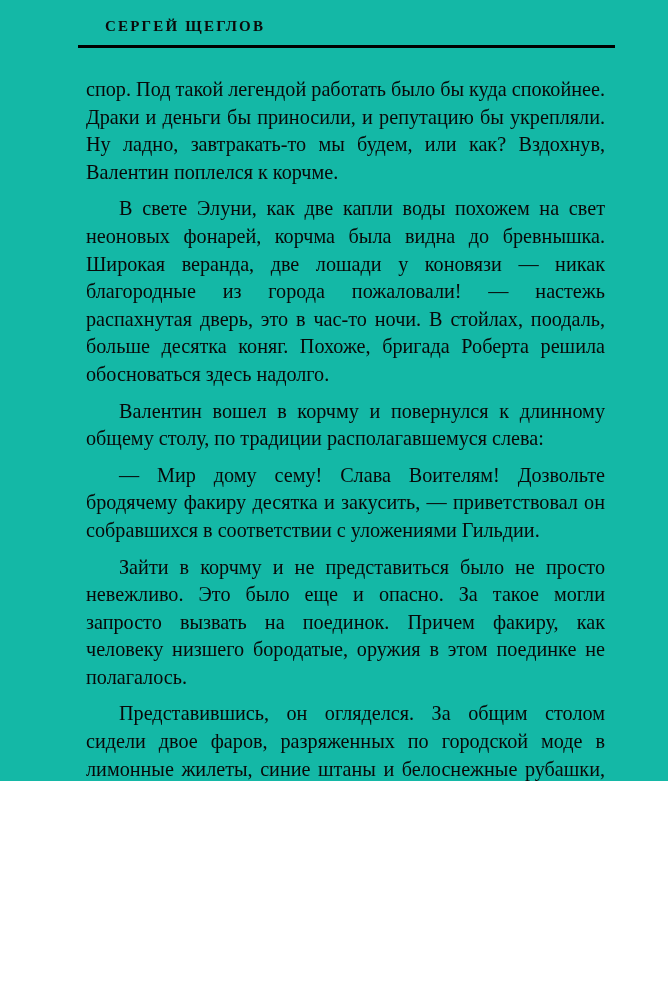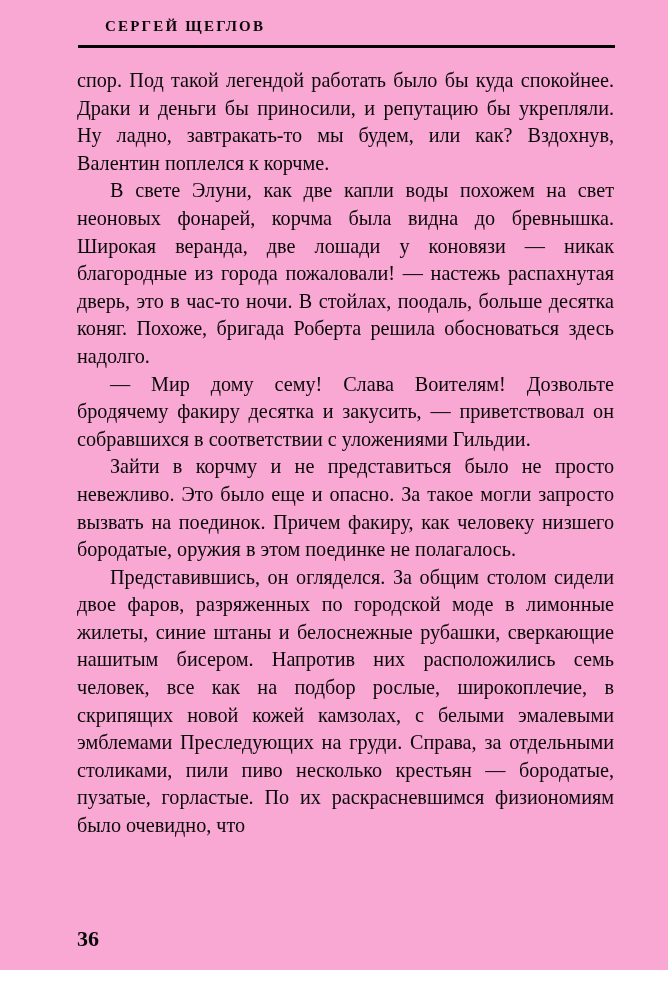--- a/index.html
+++ b/index.html
@@ -10,22 +10,22 @@
   }
 
   body {
     font-family: "Liberation Serif", "DejaVu Serif", serif;
     color: #000000;
   }
 
   .page {
     position: relative;
     width: 668px;
-    height: 970px;
-    background: #f9a8d4;
+    height: 781px;
+    background: #14b8a6;
     overflow: hidden;
     margin: 0 auto;
   }
 
   
   .running-head {
     position: absolute;
     left: 105px;
     top: 18px;
     font-size: 15px;
@@ -54,21 +54,21 @@
     font-size: 20.2px;
     line-height: 27.6px;
     text-align: justify;
     text-justify: inter-word;
     -webkit-hyphens: none;
     hyphens: none;
     color: #080808;
   }
 
   .textblock p {
-    margin: 0;
+    margin: 9px;
     text-indent: 33px;
   }
 
   .textblock p.no-indent {
     text-indent: 0;
   }
 
   
   .textblock p {
     text-align-last: left;
@@ -90,20 +90,21 @@
 
 <div class="page">
 
   <div class="running-head">СЕРГЕЙ ЩЕГЛОВ</div>
 
   <div class="head-rule"></div>
 
   <div class="textblock">
     <p class="no-indent">спор. Под такой легендой работать было бы куда спокойнее. Драки и деньги бы приносили, и репутацию бы укрепляли. Ну ладно, завтракать-то мы будем, или как? Вздохнув, Валентин поплелся к корчме.</p>
     <p>В свете Элуни, как две капли воды похожем на свет неоновых фонарей, корчма была видна до бревнышка. Широкая веранда, две лошади у коновязи — никак благородные из города пожаловали! — настежь распахнутая дверь, это в час-то ночи. В стойлах, поодаль, больше десятка коняг. Похоже, бригада Роберта решила обосноваться здесь надолго.</p>
+    <p>Валентин вошел в корчму и повернулся к длинному общему столу, по традиции располагавшемуся слева:</p>
     <p>— Мир дому сему! Слава Воителям! Дозвольте бродячему факиру десятка и закусить, — приветствовал он собравшихся в соответствии с уложениями Гильдии.</p>
     <p>Зайти в корчму и не представиться было не просто невежливо. Это было еще и опасно. За такое могли запросто вызвать на поединок. Причем факиру, как человеку низшего бородатые, оружия в этом поединке не полагалось.</p>
     <p>Представившись, он огляделся. За общим столом сидели двое фаров, разряженных по городской моде в лимонные жилеты, синие штаны и белоснежные рубашки, сверкающие нашитым бисером. Напротив них расположились семь человек, все как на подбор рослые, широкоплечие, в скрипящих новой кожей камзолах, с белыми эмалевыми эмблемами Преследующих на груди. Справа, за отдельными столиками, пили пиво несколько крестьян — бородатые, пузатые, горластые. По их раскрасневшимся физиономиям было очевидно, что</p>
   </div>
 
   <div class="folio">36</div>
 
 </div>
 
 </body></html>

